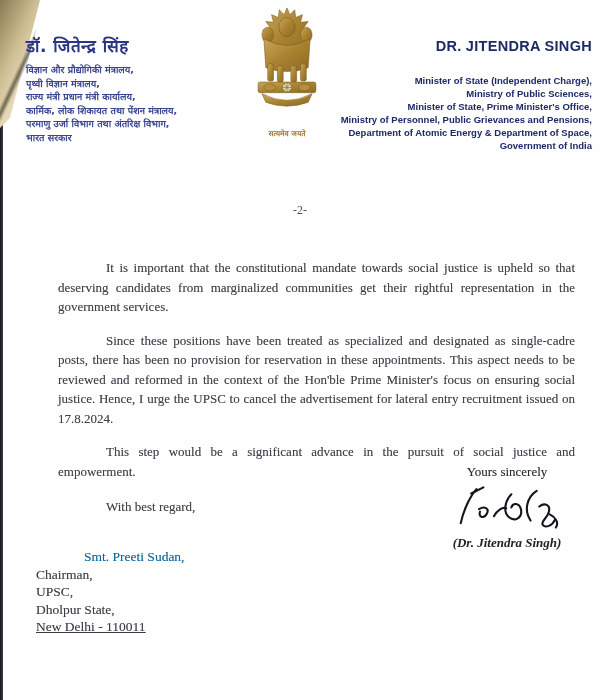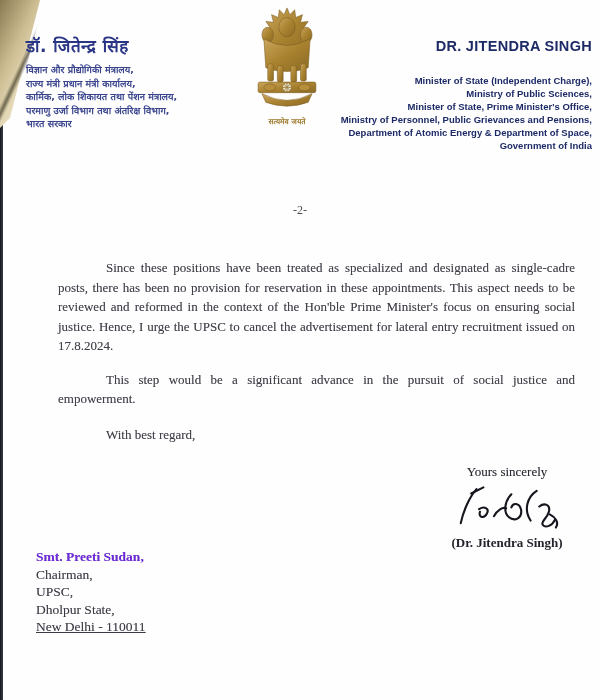--- a/index.html
+++ b/index.html
@@ -17,60 +17,61 @@
        background:linear-gradient(115deg,transparent 46%, #55503a 50%, transparent 54%);
        clip-path:polygon(0 0,44px 0,12px 122px,0 132px);opacity:.8;}
 
   
   .lh-hindi{position:absolute;left:26px;top:34px;width:210px;color:#2a3685;
        font-family:"DejaVu Sans", sans-serif;filter:blur(.3px);}
   .lh-hindi .name{font-size:17px;font-weight:bold;margin-bottom:6px;letter-spacing:.5px;}
   .lh-hindi .line{font-size:9.5px;line-height:13.5px;font-weight:bold;opacity:.92;}
 
   .emblem-wrap{position:absolute;left:244px;top:6px;width:86px;text-align:center;}
-  .emblem-caption{margin-top:2px;font-size:7.5px;color:#a07c30;font-weight:bold;
+  .emblem-caption{margin-top:14px;font-size:7.5px;color:#a07c30;font-weight:bold;
        font-family:"DejaVu Sans", sans-serif;filter:blur(.3px);}
 
   .lh-english{position:absolute;right:8px;top:38px;width:300px;text-align:right;
        color:#1d2a66;font-family:"Liberation Sans", sans-serif;}
   .lh-english .name{font-size:14.5px;font-weight:bold;letter-spacing:.3px;margin-bottom:20px;}
   .lh-english .line{font-size:9.5px;line-height:13px;font-weight:bold;}
 
   
   .page-number{position:absolute;top:203px;left:0;width:100%;text-align:center;
        font-size:12px;color:#4c4c52;}
   .letter-body{position:absolute;left:58px;top:258px;width:517px;color:#41414b;
        font-size:13px;line-height:19.5px;text-align:justify;
        text-shadow:0 0 .6px rgba(40,40,55,.35);}
   .letter-body p{margin:0 0 14px 0;text-indent:48px;}
   .regards{margin-top:16px;text-indent:48px;}
 
   .closing{position:absolute;right:34px;top:464px;text-align:center;color:#2b2b33;}
   .sincerely{font-size:13px;text-shadow:0 0 .6px rgba(40,40,55,.35);}
   .signature{margin:3px 0 0 0;}
   .signatory{font-size:13px;font-weight:bold;color:#23232b;
-       font-family:"Liberation Serif", serif;}
+       font-family:"Liberation Serif", serif;font-style:italic;}
 
   .recipient{position:absolute;left:36px;top:548px;color:#3b3b45;font-size:13.5px;
        line-height:17.5px;text-shadow:0 0 .6px rgba(40,40,55,.3);}
-  .recipient .name{font-weight:bold;color:#6d28d9;}
+  .recipient .name{font-weight:normal;color:#0369a1;margin-left:48px;}
   .recipient .city{text-decoration:underline;}
 </style>
 </head>
 <body>
 
 <div class="page">
 
   <div class="scan-left-edge"></div>
   <div class="page-curl"></div>
   <div class="page-curl-line"></div>
 
   <div class="lh-hindi">
     <div class="name">डॉ. जितेन्द्र सिंह</div>
     <div class="line">विज्ञान और प्रौद्योगिकी मंत्रालय,</div>
+    <div class="line">पृथ्वी विज्ञान मंत्रालय,</div>
     <div class="line">राज्य मंत्री प्रधान मंत्री कार्यालय,</div>
     <div class="line">कार्मिक, लोक शिकायत तथा पेंशन मंत्रालय,</div>
     <div class="line">परमाणु उर्जा विभाग तथा अंतरिक्ष विभाग,</div>
     <div class="line">भारत सरकार</div>
   </div>
 
   <div class="emblem-wrap">
     <svg width="78" height="104" viewBox="0 0 80 108">
       <defs>
         <linearGradient id="gold" x1="0" y1="0" x2="1" y2="1">
@@ -118,20 +119,21 @@
     <div class="line">Ministry of Public Sciences,</div>
     <div class="line">Minister of State, Prime Minister's Office,</div>
     <div class="line">Ministry of Personnel, Public Grievances and Pensions,</div>
     <div class="line">Department of Atomic Energy &amp; Department of Space,</div>
     <div class="line">Government of India</div>
   </div>
 
   <div class="page-number">-2-</div>
 
   <div class="letter-body">
+    <p>It is important that the constitutional mandate towards social justice is upheld so that deserving candidates from marginalized communities get their rightful representation in the government services.</p>
     <p>Since these positions have been treated as specialized and designated as single-cadre posts, there has been no provision for reservation in these appointments. This aspect needs to be reviewed and reformed in the context of the Hon'ble Prime Minister's focus on ensuring social justice. Hence, I urge the UPSC to cancel the advertisement for lateral entry recruitment issued on 17.8.2024.</p>
     <p>This step would be a significant advance in the pursuit of social justice and empowerment.</p>
     <div class="regards">With best regard,</div>
   </div>
 
   <div class="closing">
     <div class="sincerely">Yours sincerely</div>
     <div class="signature">
       <svg width="118" height="48" viewBox="0 0 130 55" fill="none" stroke="#15151d" stroke-width="2.4" stroke-linecap="round">
         <path d="M12 46 C15 32 22 16 30 7"></path>

